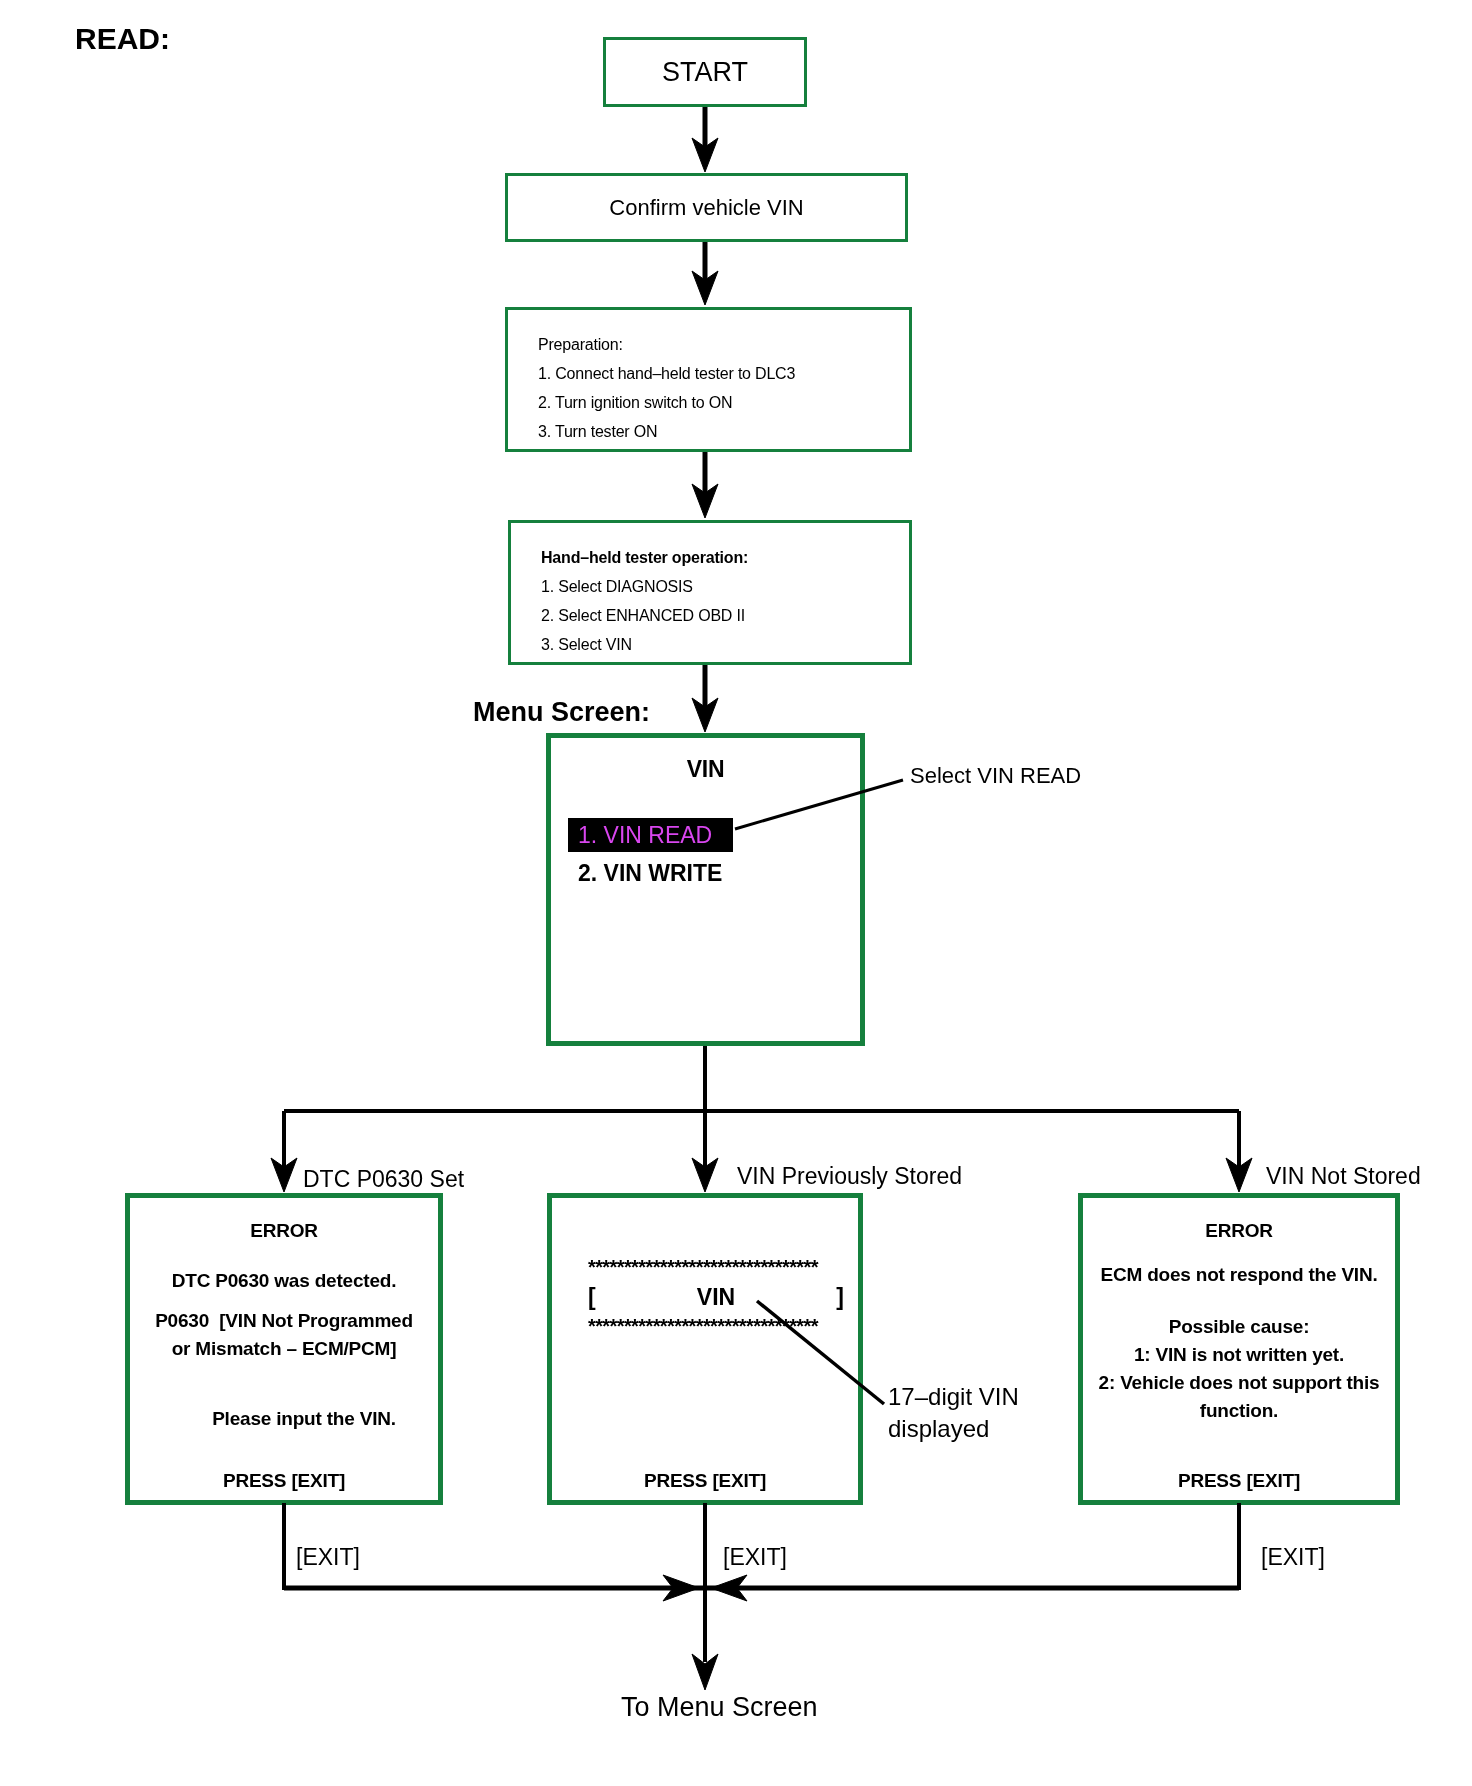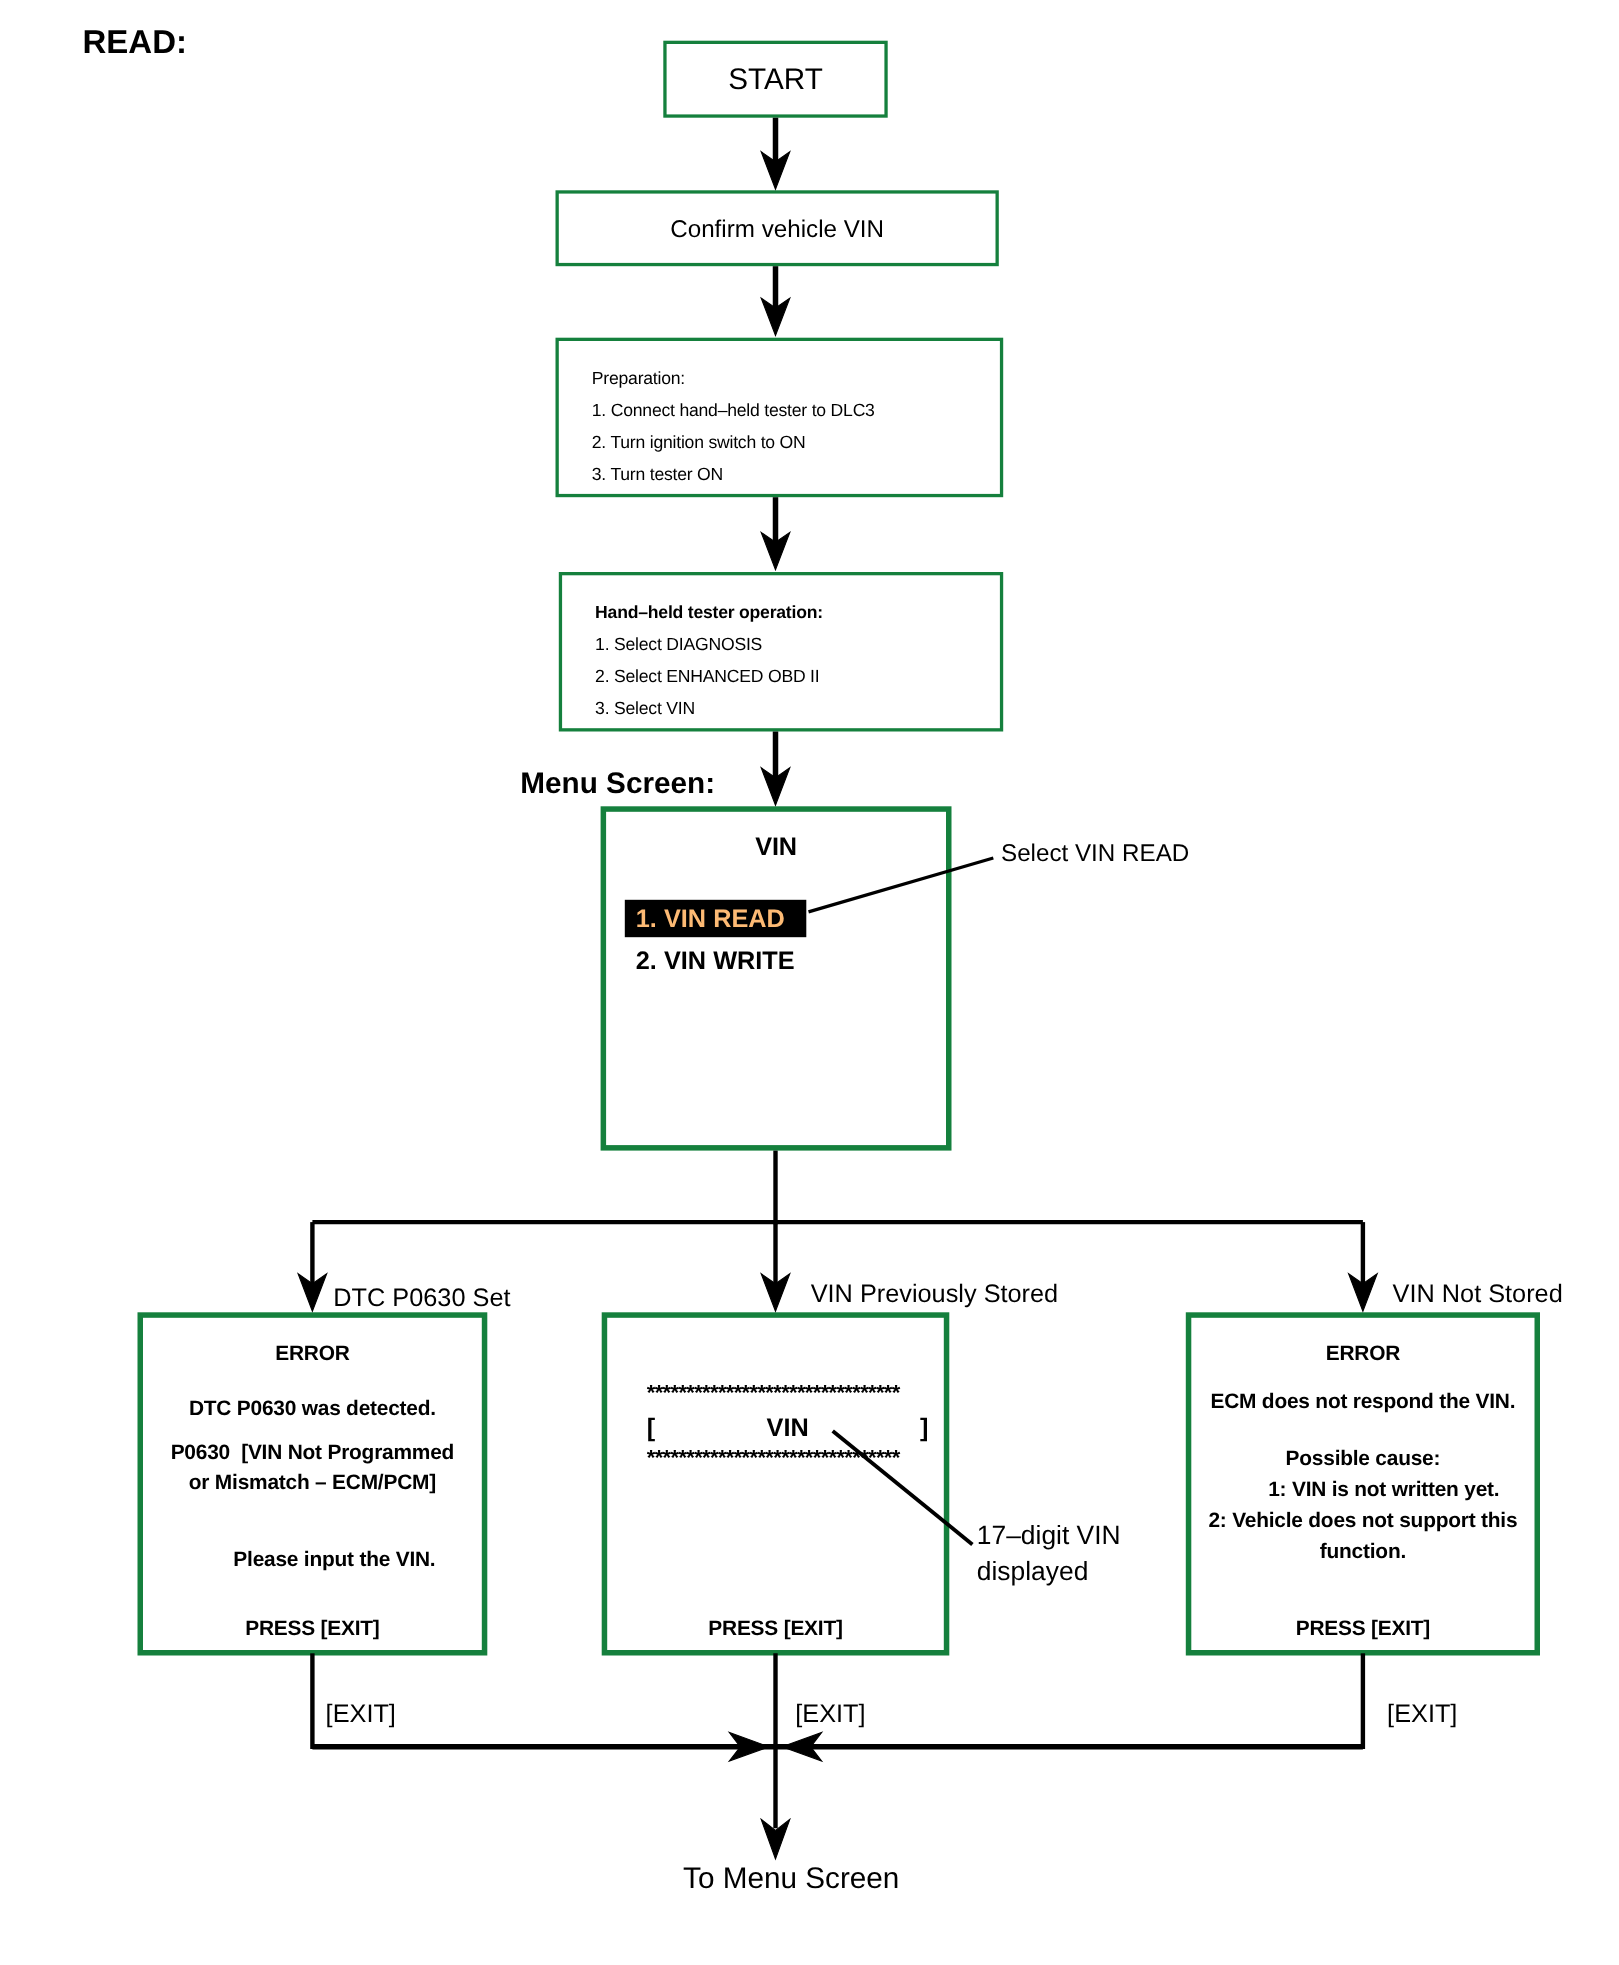--- a/index.html
+++ b/index.html
@@ -27,21 +27,21 @@
   .list-text .t{display:block;}
   .bold{font-weight:bold;}
   .label{position:absolute;white-space:nowrap;}
   .screenline{
     position:absolute;left:0;width:100%;
     text-align:center;font-weight:bold;font-size:19px;letter-spacing:-0.2px;
     white-space:pre;
   }
   .menu-highlight{
     position:absolute;left:17px;top:80px;width:165px;height:34px;
-    background:#000;color:#fdba74;font-weight:bold;font-size:23px;
+    background:#000;color:#d946ef;font-weight:normal;font-size:23px;
     display:flex;align-items:center;padding-left:10px;box-sizing:border-box;
     white-space:nowrap;
   }
   .stars-row{
     position:absolute;left:36px;width:256px;
     font-weight:bold;font-size:20px;letter-spacing:-0.6px;
     white-space:nowrap;overflow:hidden;
   }
   .bracket-row{
     position:absolute;left:36px;width:256px;
@@ -113,21 +113,21 @@
       <span>]</span>
     </div>
     <div class="stars-row" style="top:117px;">********************************</div>
     <div class="screenline" style="top:272px;">PRESS [EXIT]</div>
   </div>
 
   <div class="fbox thick" style="left:1078px;top:1193px;width:322px;height:312px;">
     <div class="screenline" style="top:22px;">ERROR</div>
     <div class="screenline" style="top:66px;">ECM does not respond the VIN.</div>
     <div class="screenline" style="top:118px;">Possible cause:</div>
-    <div class="screenline" style="top:146px;padding-left:19px;">1: VIN is not written yet.</div>
+    <div class="screenline" style="top:146px;">1: VIN is not written yet.</div>
     <div class="screenline" style="top:174px;">2: Vehicle does not support this</div>
     <div class="screenline" style="top:202px;">function.</div>
     <div class="screenline" style="top:272px;">PRESS [EXIT]</div>
   </div>
 
   <div class="label" style="left:888px;top:1383px;font-size:24px;">17–digit VIN</div>
   <div class="label" style="left:888px;top:1415px;font-size:24px;">displayed</div>
 
   <div class="label" style="left:296px;top:1544px;font-size:23px;">[EXIT]</div>
   <div class="label" style="left:723px;top:1544px;font-size:23px;">[EXIT]</div>

